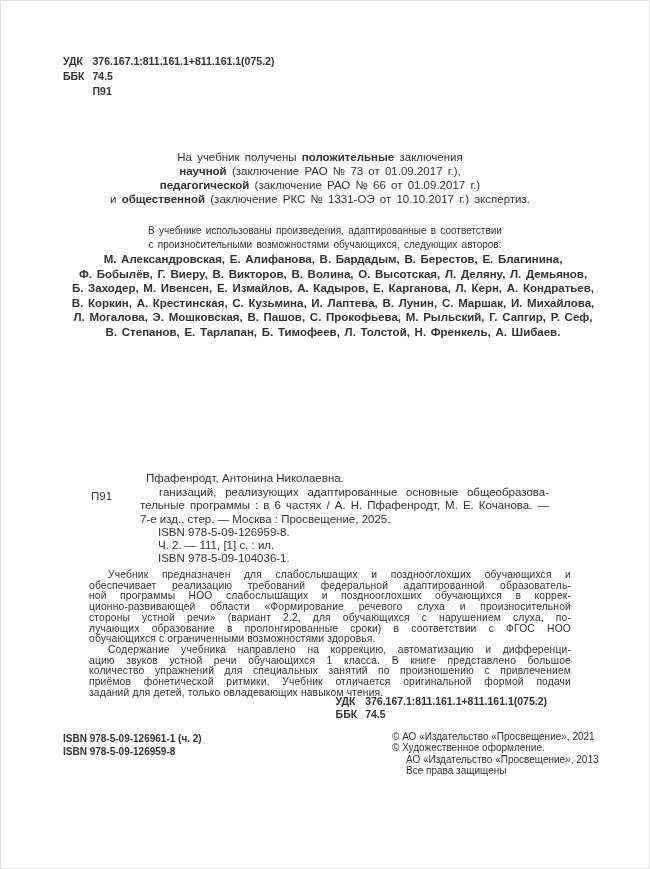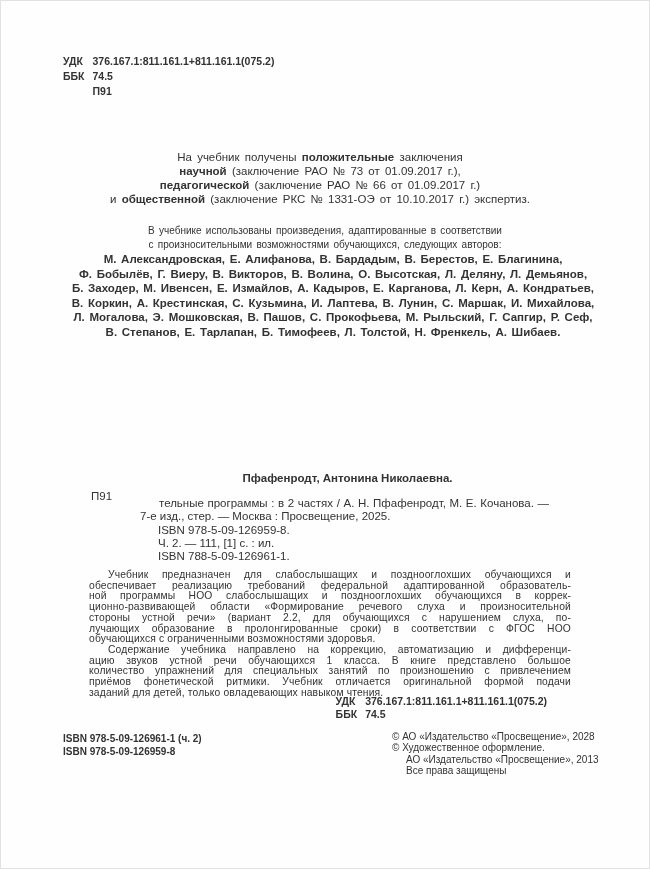--- a/index.html
+++ b/index.html
@@ -23,21 +23,21 @@
     font-size:11.5px; line-height:14px; word-spacing:2px; }
   .authors-intro { position:absolute; left:30px; right:30px; top:223px;
     font-size:10px; line-height:14px; word-spacing:1.5px; }
   .authors-list { position:absolute; left:34px; right:18px; top:251px;
     font-size:11.5px; font-weight:bold; line-height:14.6px; word-spacing:1.5px; }
 
   
   .bib-sign { position:absolute; left:90px; top:489px; font-size:11.5px; }
   .bib { position:absolute; left:139px; width:409px; top:471px;
     font-size:11.5px; line-height:13.2px; }
-  .bib-heading { font-weight:bold; margin-left:6px; margin-bottom:12px;text-align:center; }
+  .bib-heading { font-weight:normal; margin-left:6px; margin-bottom:1px; }
   .bib-desc .ln { text-align:justify; text-align-last:justify; white-space:normal; }
   .bib-desc .ln:first-child { text-indent:19px; }
   .bib-desc .ln:last-child { text-align-last:left; }
   .bib-ed { margin-left:18px; }
 
   
   .annotation { position:absolute; left:88px; width:482px; top:569px;
     font-size:10.3px; line-height:10.7px; letter-spacing:0.15px; }
   .anno-para .ln { text-align:justify; text-align-last:justify; white-space:normal; }
   .anno-para .ln:first-child { text-indent:19px; }
@@ -89,27 +89,28 @@
       <div class="ln">В. Коркин, А. Крестинская, С. Кузьмина, И. Лаптева, В. Лунин, С. Маршак, И. Михайлова,</div>
       <div class="ln">Л. Могалова, Э. Мошковская, В. Пашов, С. Прокофьева, М. Рыльский, Г. Сапгир, Р. Сеф,</div>
       <div class="ln">В. Степанов, Е. Тарлапан, Б. Тимофеев, Л. Толстой, Н. Френкель, А. Шибаев.</div>
     </div>
 
   <div class="bib-sign">П91</div>
 
   <div class="bib">
     <div class="bib-heading">Пфафенродт, Антонина Николаевна.</div>
     <div class="bib-desc">
-        <div class="ln">тельные программы : в 2 частях / А. Н. Пфафенродт, М. Е. Кочанова. —</div>
+        <div class="ln">ганизаций, реализующих адаптированные основные общеобразова-</div>
+        <div class="ln">тельные программы : в 6 частях / А. Н. Пфафенродт, М. Е. Кочанова. —</div>
         <div class="ln">7-е изд., стер. — Москва : Просвещение, 2025.</div>
       </div>
     <div class="bib-ed">
         <div class="ln">ISBN 978-5-09-126959-8.</div>
         <div class="ln">Ч. 2. — 111, [1] с. : ил.</div>
-        <div class="ln">ISBN 788-5-09-126961-1.</div>
+        <div class="ln">ISBN 978-5-09-104036-1.</div>
       </div>
   </div>
 
   <div class="annotation">
     <div class="anno-para">
         <div class="ln">Учебник предназначен для слабослышащих и позднооглохших обучающихся и</div>
         <div class="ln">обеспечивает реализацию требований федеральной адаптированной образователь-</div>
         <div class="ln">ной программы НОО слабослышащих и позднооглохших обучающихся в коррек-</div>
         <div class="ln">ционно-развивающей области «Формирование речевого слуха и произносительной</div>
         <div class="ln">стороны устной речи» (вариант 2.2, для обучающихся с нарушением слуха, по-</div>
@@ -131,19 +132,19 @@
     <span>ББК</span>
     <span>74.5</span>
   </div>
 
   <div class="footer-isbn">
       <div class="ln">ISBN 978-5-09-126961-1 (ч. 2)</div>
       <div class="ln">ISBN 978-5-09-126959-8</div>
     </div>
 
   <div class="footer-copyright">
-      <div class="ln">© АО «Издательство «Просвещение», 2028</div>
+      <div class="ln">© АО «Издательство «Просвещение», 2021</div>
       <div class="ln">© Художественное оформление.</div>
       <div class="ln">АО «Издательство «Просвещение», 2013</div>
       <div class="ln">Все права защищены</div>
     </div>
 
 </div>
 
 </body></html>

